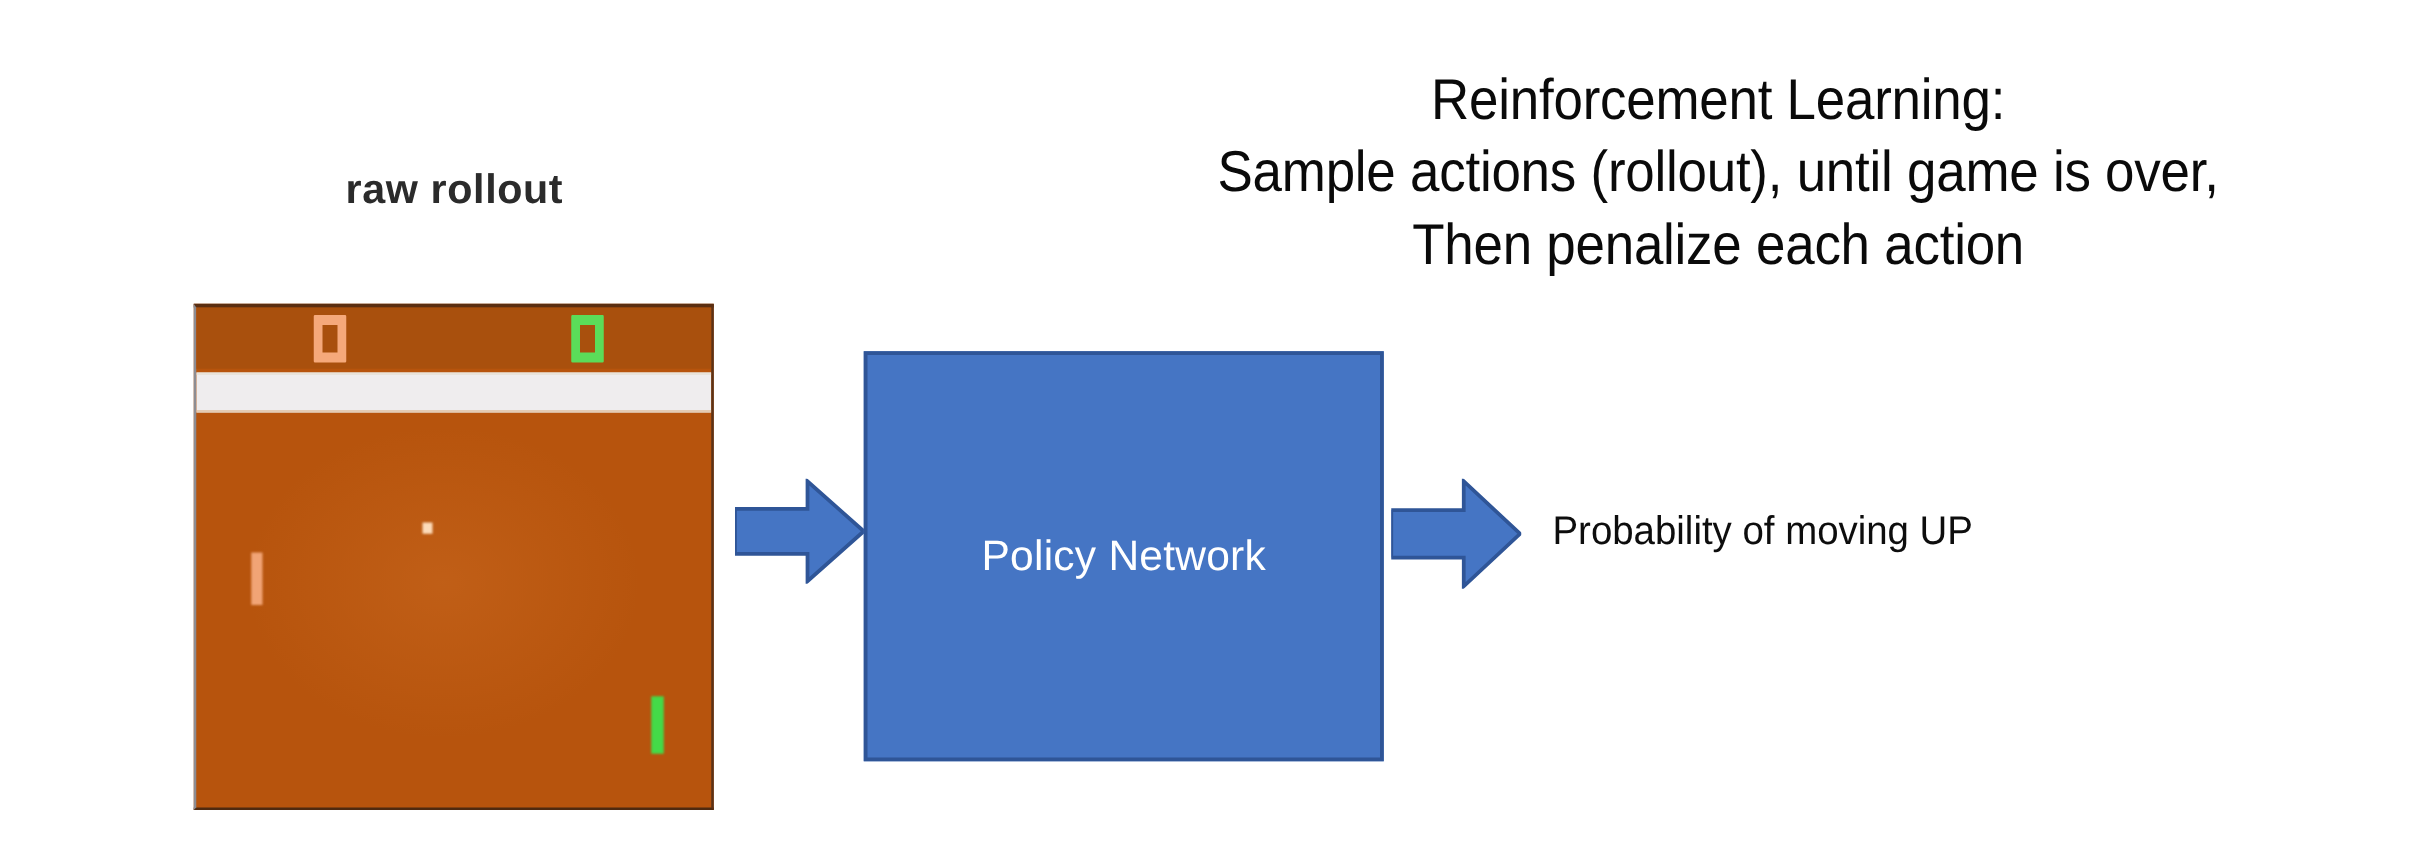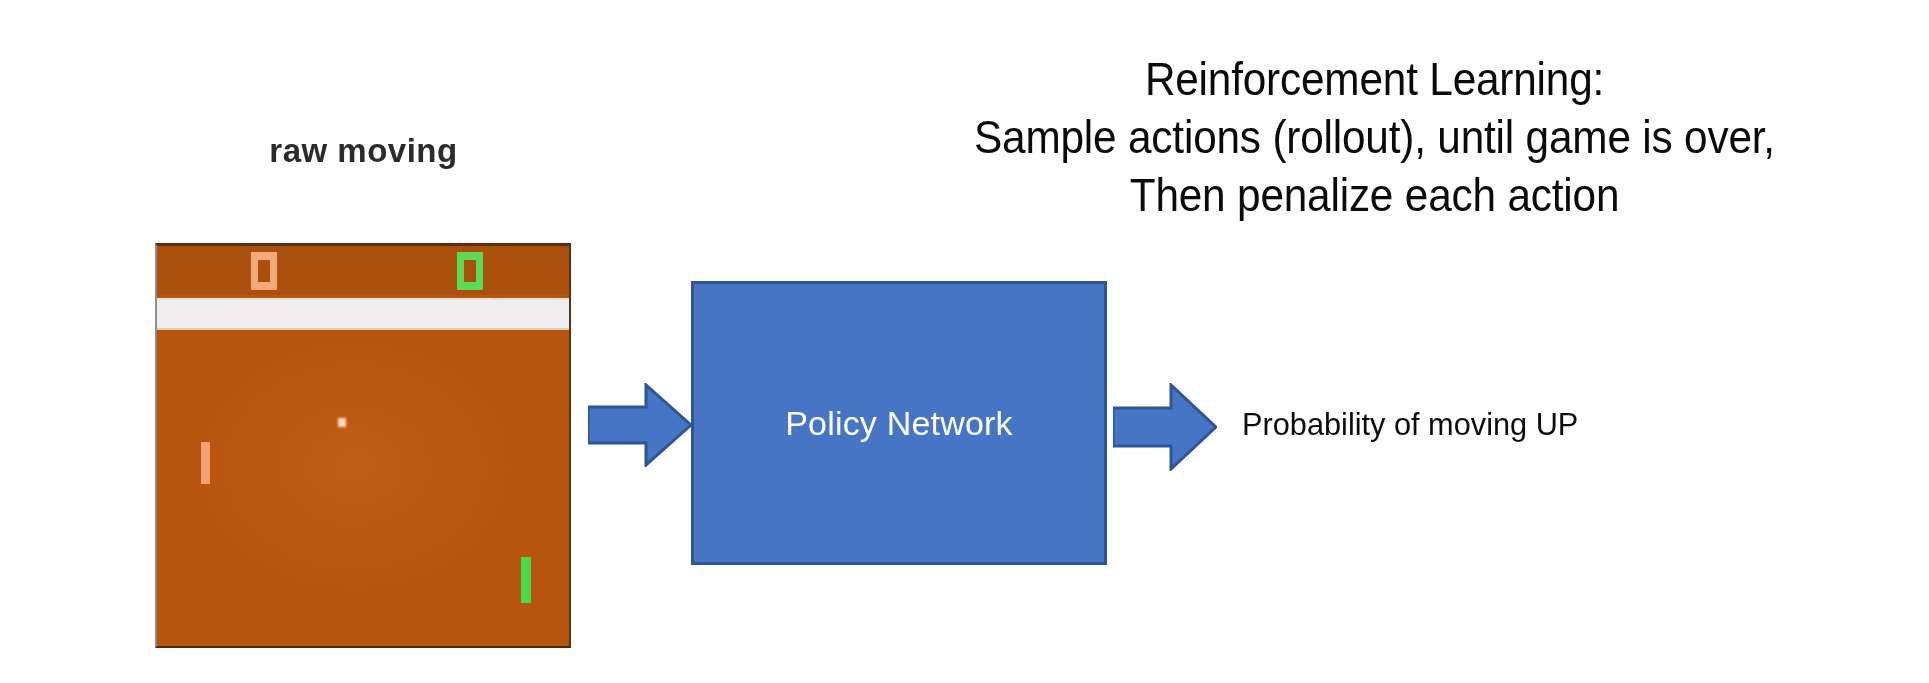--- a/index.html
+++ b/index.html
@@ -140,21 +140,21 @@
   }
   #arrow-1 { left: 588px; top: 383px; width: 104px; height: 84px; }
   #arrow-2 { left: 1113px; top: 383px; width: 104px; height: 88px; }
 
   
   #policy-network-box {
     position: absolute;
     left: 691px;
     top: 281px;
     width: 416px;
-    height: 284px;
+    height: 328px;
     background: #4575c4;
     border: 3px solid #2f5597;
     box-sizing: border-box;
     display: flex;
     align-items: center;
     justify-content: center;
   }
   #policy-network-label {
     color: #ffffff;
     font-size: 34px;
@@ -179,21 +179,21 @@
 </style>
 </head>
 <body>
 
 <div id="headline">
   <span class="hl-line">Reinforcement Learning:</span>
   <span class="hl-line">Sample actions (rollout), until game is over,</span>
   <span class="hl-line">Then penalize each action</span>
 </div>
 
-<div id="raw-pixels-label">raw moving</div>
+<div id="raw-pixels-label">raw rollout</div>
 
 <div id="game-frame">
   <div id="score-strip">
     <div class="score-digit" id="score-left"></div>
     <div class="score-digit" id="score-right"></div>
   </div>
   <div id="center-bar"></div>
   <div id="ball"></div>
   <div id="paddle-left"></div>
   <div id="paddle-right"></div>

